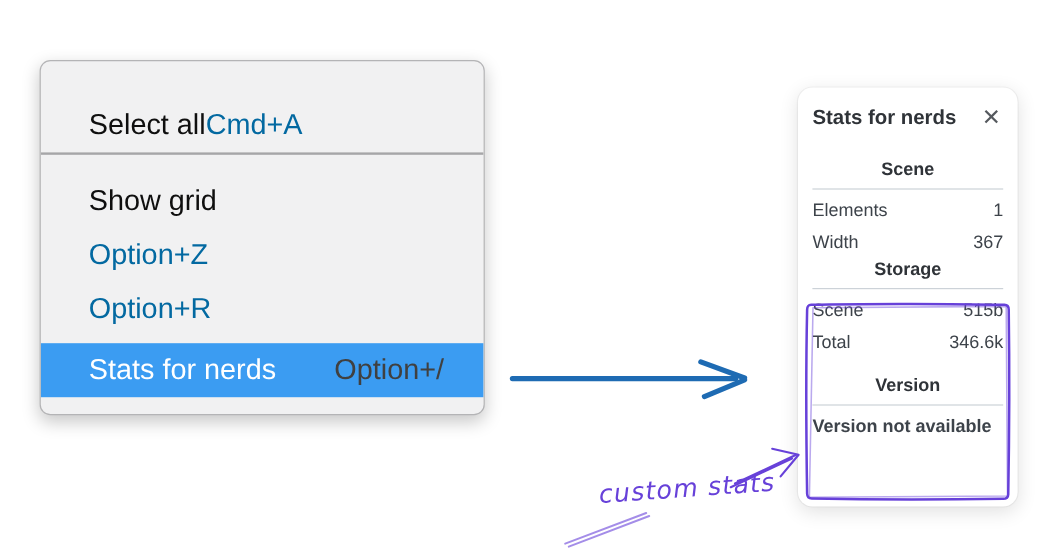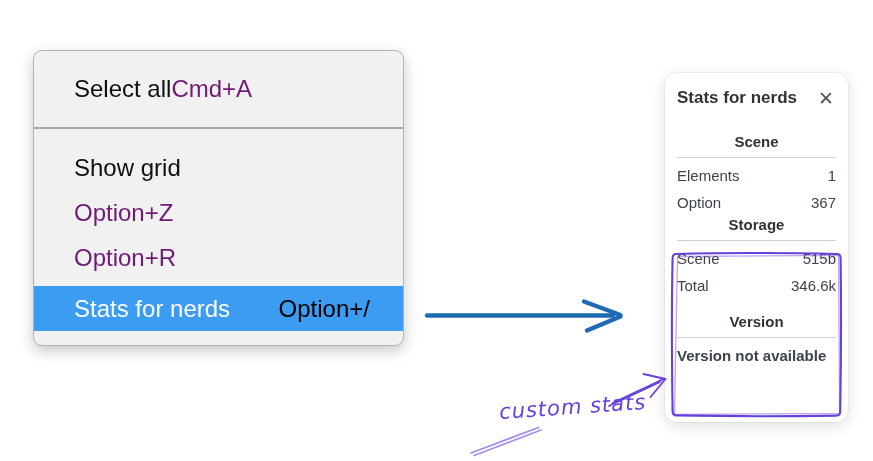--- a/index.html
+++ b/index.html
@@ -3,28 +3,28 @@
 <meta charset="utf-8">
 <style>
   html,body{margin:0;padding:0;background:#fff;}
   .stage{position:relative;width:873px;height:461px;background:#ffffff;overflow:hidden;
          font-family:"Liberation Sans",sans-serif;}
 
   
   .menu{position:absolute;left:33px;top:50px;width:371px;height:296px;box-sizing:border-box;
         background:#f1f1f2;border:1.5px solid #b4b4b6;border-radius:9px;
         box-shadow:0 5px 14px rgba(0,0,0,0.22);font-size:24px;color:#0f0f0f;overflow:hidden;}
-  .menu-section-top{height:76px;display:flex;align-items:center;}
+  .menu-section-top{height:76px;display:flex;align-items:flex-end;}
   .menu-divider{height:2px;background:#a6a6a8;}
   .menu-section-bottom{padding-top:16px;}
   .menu-item{display:flex;justify-content:space-between;align-items:center;
              height:45px;padding:0 33px 0 40px;box-sizing:border-box;cursor:default;}
-  .mi-short{color:#701a75;}
+  .mi-short{color:#0369a1;}
   .menu-item.highlight{background:var(--hl,#3b9cf2);color:#ffffff;margin-top:6px;}
-  .menu-item.highlight .mi-short{color:#000000;}
+  .menu-item.highlight .mi-short{color:#404040;}
 
   
   .panel{position:absolute;left:665px;top:73px;width:183px;height:349px;box-sizing:border-box;
          background:#ffffff;border-radius:12px;padding:12px;
          box-shadow:0 0 0 1px rgba(0,0,0,0.045),0 4px 16px rgba(0,0,0,0.12);
          font-size:15px;color:#3d434a;}
   .panel-header{display:flex;justify-content:space-between;align-items:center;height:26px;}
   .panel-title{font-weight:bold;font-size:17px;color:#2f3338;}
   .close-btn{border:none;background:none;padding:0;margin:0 2px 0 0;cursor:pointer;
              font-size:19px;line-height:1;color:#55595e;font-family:"Liberation Sans",sans-serif;}
@@ -86,21 +86,21 @@
       </button>
     </div>
 
     <div class="sec-header first">Scene</div>
     <hr>
     <div class="stat-row">
       <span>Elements</span>
       <span>1</span>
     </div>
     <div class="stat-row">
-      <span>Option</span>
+      <span>Width</span>
       <span>367</span>
     </div>
 
     <div class="sec-header">Storage</div>
     <hr>
     <div class="stat-row">
       <span>Scene</span>
       <span>515b</span>
     </div>
     <div class="stat-row">

